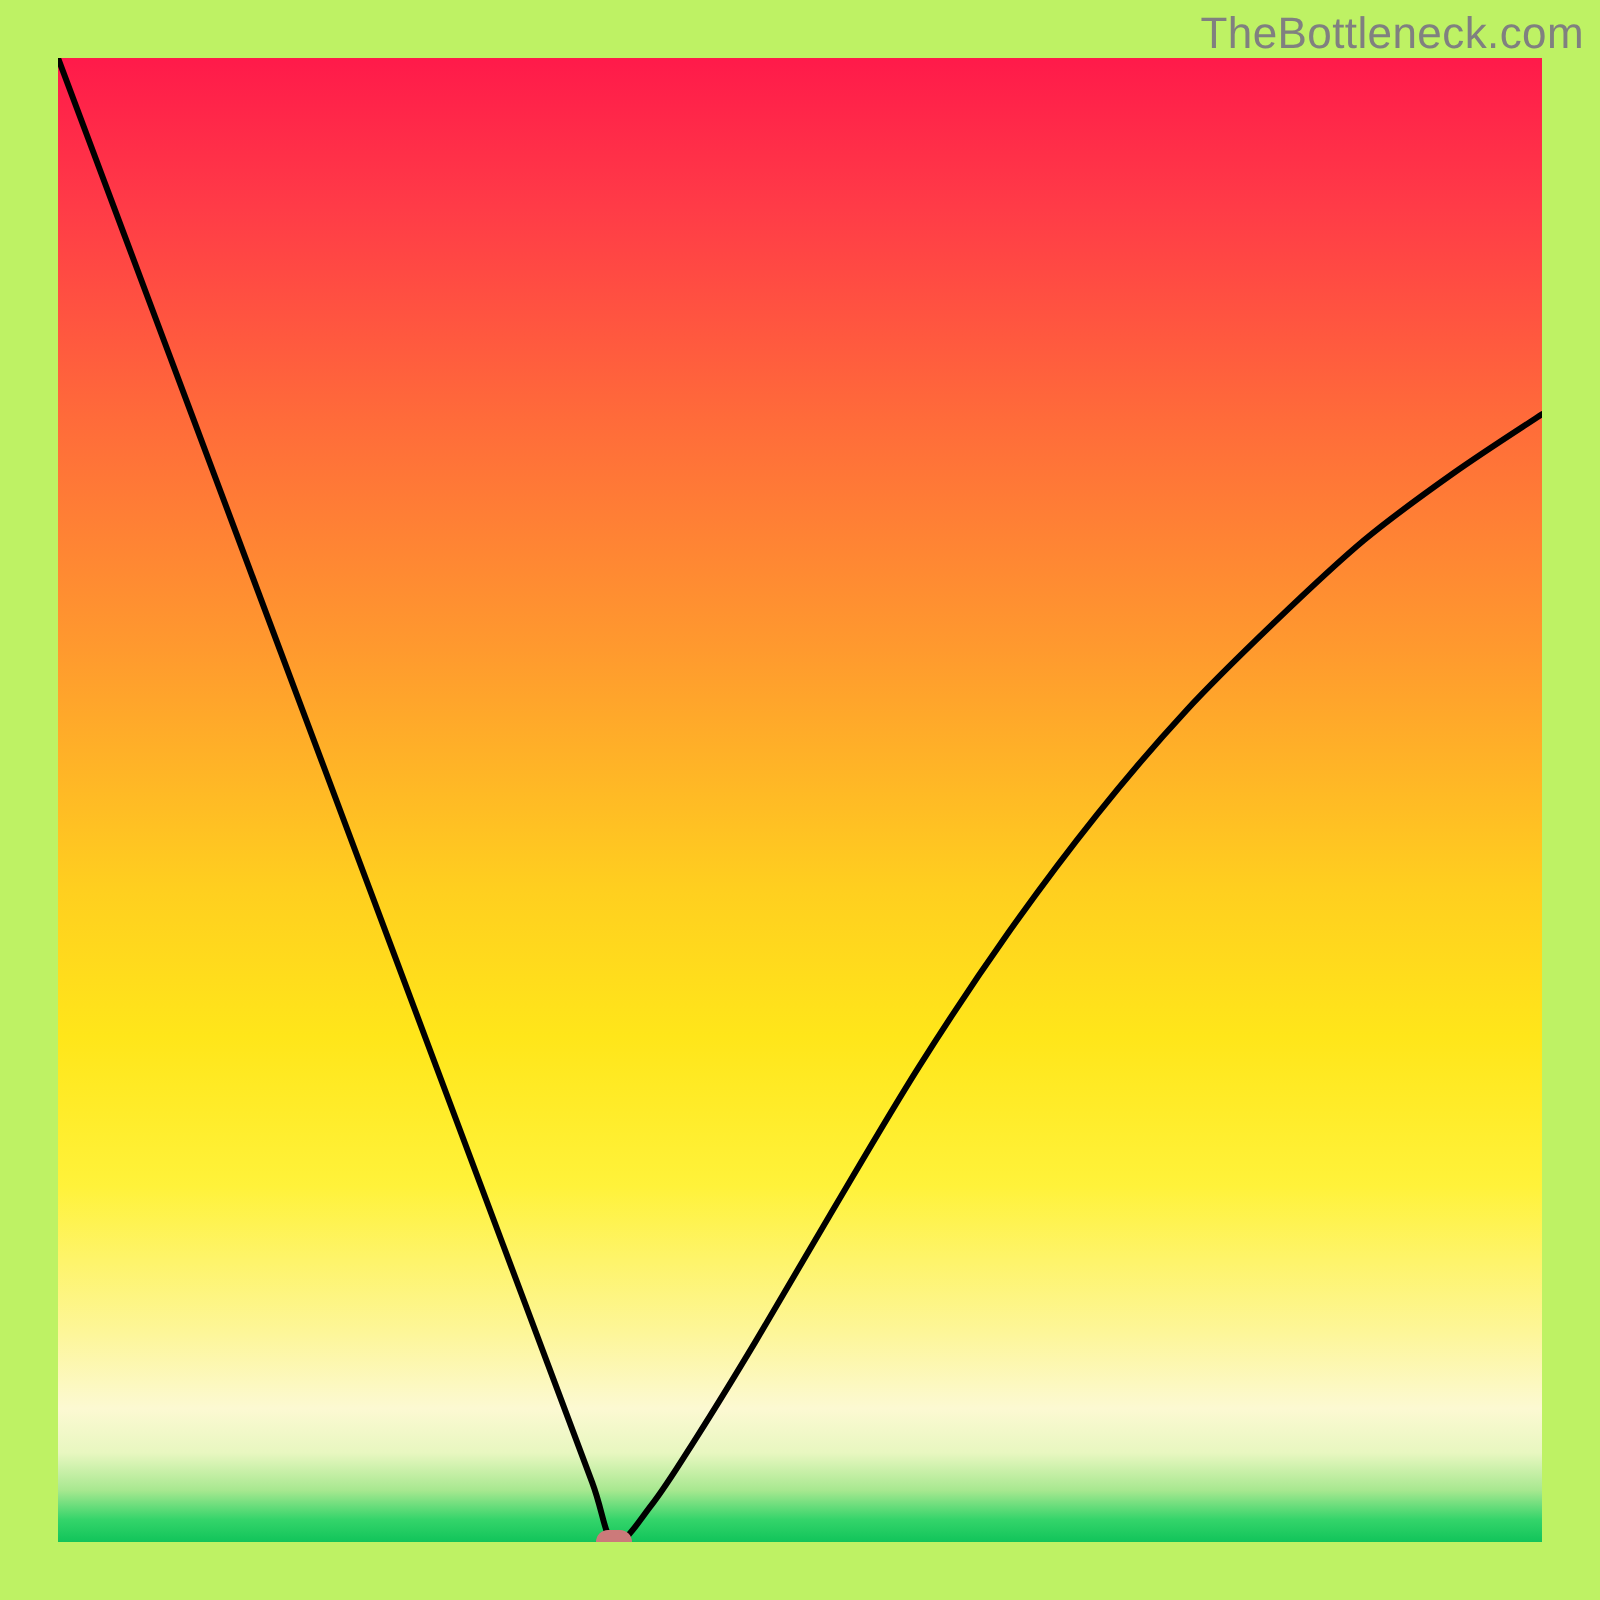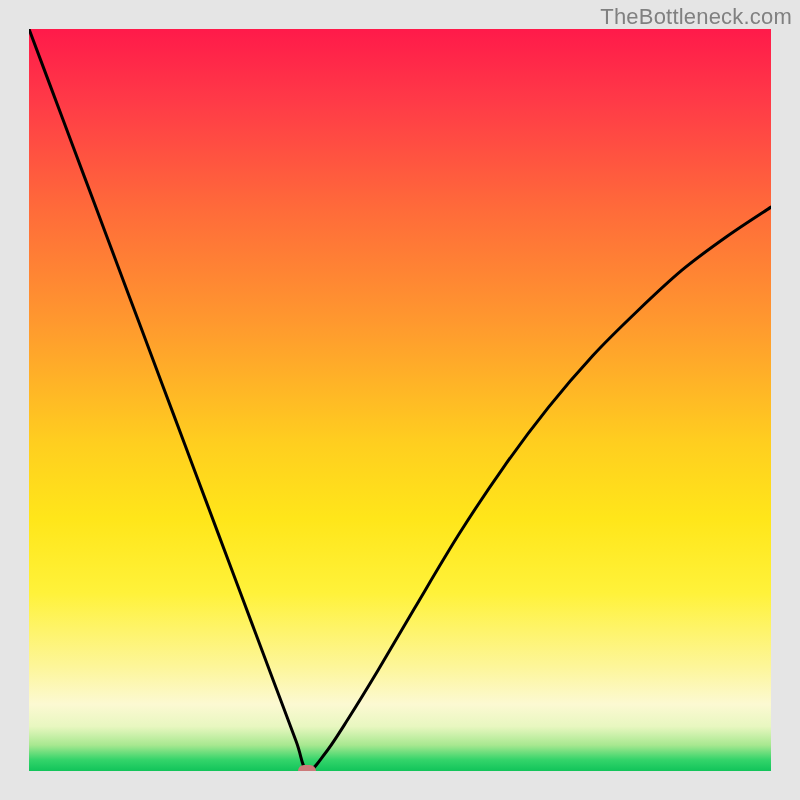--- a/index.html
+++ b/index.html
@@ -10,21 +10,21 @@
     background: #000;
     overflow: hidden;
     font-family: Arial, Helvetica, sans-serif;
   }
   .frame {
     position: absolute;
     left: 0;
     top: 0;
     width: 800px;
     height: 800px;
-    background: #e5e5e5;
+    background: #bef264;
   }
   .watermark {
     position: absolute;
     top: 4px;
     right: 8px;
     color: #808080;
     font-size: 22px;
     font-weight: 500;
     letter-spacing: 0.2px;
     pointer-events: none;

